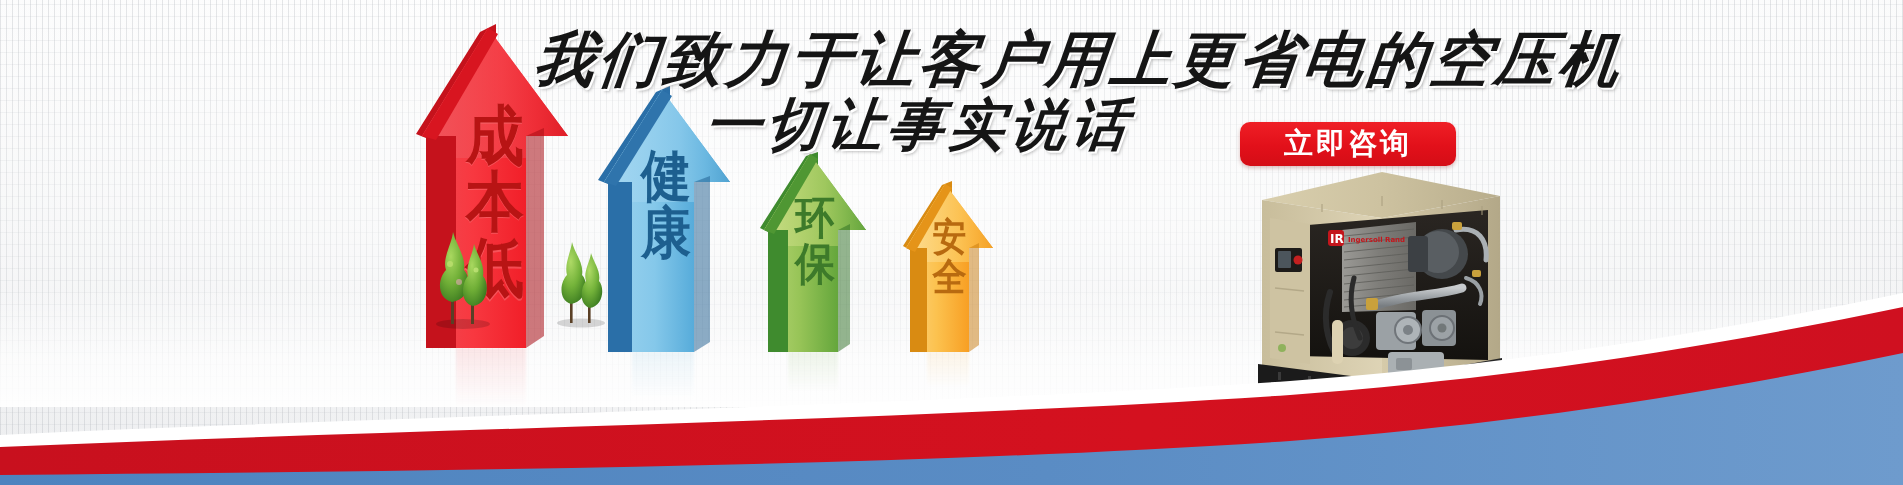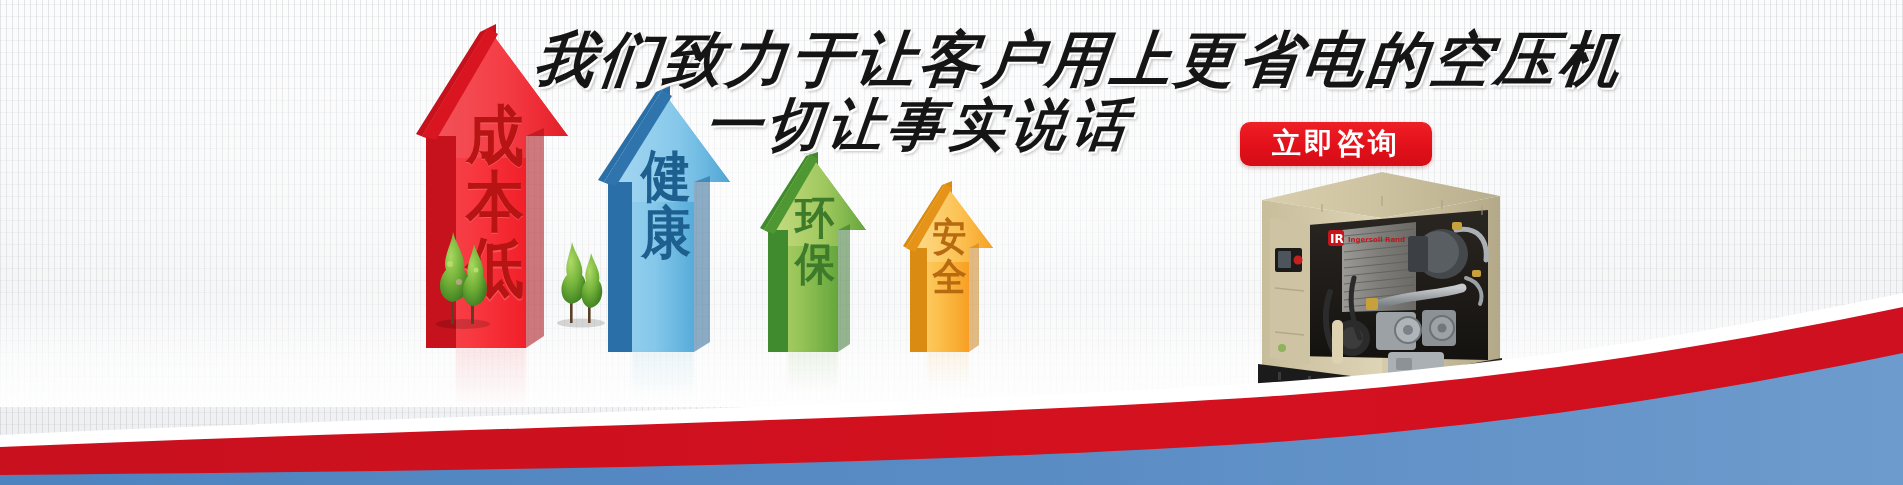--- a/index.html
+++ b/index.html
@@ -95,21 +95,21 @@
       2px 2px 0 #ffffff,
       3px 3px 3px rgba(120,120,120,.45);
     font-style:italic;
   }
   #headline-1{left:535px;top:20px;font-size:60px;letter-spacing:4px;transform:skewX(-6deg);}
   #headline-2{left:705px;top:88px;font-size:56px;letter-spacing:5px;transform:skewX(-6deg);}
 
   
   #cta{
     position:absolute;left:1240px;top:122px;
-    width:192px;height:44px;
+    width:216px;height:44px;
     display:flex;align-items:center;justify-content:center;
     background:linear-gradient(180deg,#ef1f26 0%, #e2101a 55%, #d40d16 100%);
     border-radius:10px;
     box-shadow:0 2px 4px rgba(120,0,0,.25);
     cursor:pointer;
     border:none;
     padding:0;
   }
   #cta span{
     color:#ffffff;font-size:29px;font-weight:bold;

